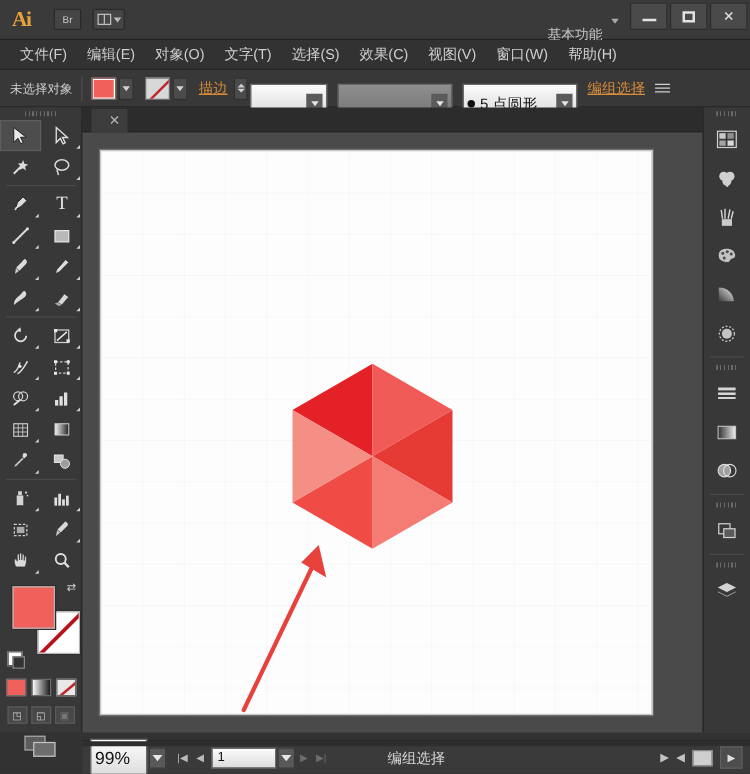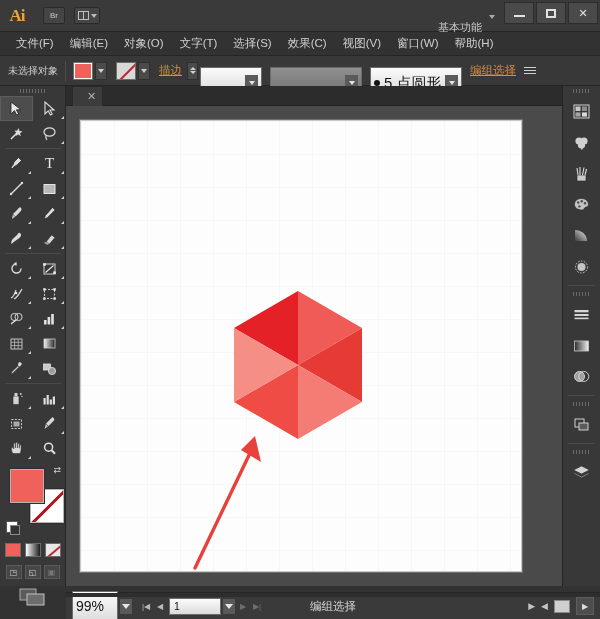--- a/index.html
+++ b/index.html
@@ -81,21 +81,21 @@
   .mini-drop i { border-left:3px solid transparent;border-right:3px solid transparent;border-top:4px solid #d0d0d0; }
   .stroke-label { color:#D98C3A; font-size:11.5px; text-decoration:underline; }
   .stepper { width:11px;height:18px;background:#4b4b4b;border:1px solid #2f2f2f;margin-left:5px;
      display:flex;flex-direction:column;align-items:center;justify-content:center;}
   .stepper i{border-left:3px solid transparent;border-right:3px solid transparent;}
   .stepper i.up{border-bottom:3px solid #d0d0d0;margin-bottom:1px;}
   .stepper i.dn{border-top:3px solid #d0d0d0;}
   .combo {
     height:33px; background:linear-gradient(#fbfbfb,#d2d2d2);
     border:1px solid #6a6a6a; display:flex; align-items:center;
-    color:#111; font-size:15px; padding:0 3px;margin-top:25px;
+    color:#111; font-size:12px; padding:0 3px;margin-top:25px;
   }
   .combo .cbtn { width:13px;height:16px;background:#5a5a5a;margin-left:auto;
      display:flex;align-items:center;justify-content:center;}
   .combo .cbtn i{border-left:3px solid transparent;border-right:3px solid transparent;border-top:4px solid #e5e5e5;}
   .opacity-label{color:#D98C3A;font-size:11.5px;text-decoration:underline;}
   .hamb { display:flex;flex-direction:column;gap:2px;margin-left:8px; }
   .hamb i{display:block;width:12px;height:1px;background:#d0d0d0;}
 
   
   .tabbar {

